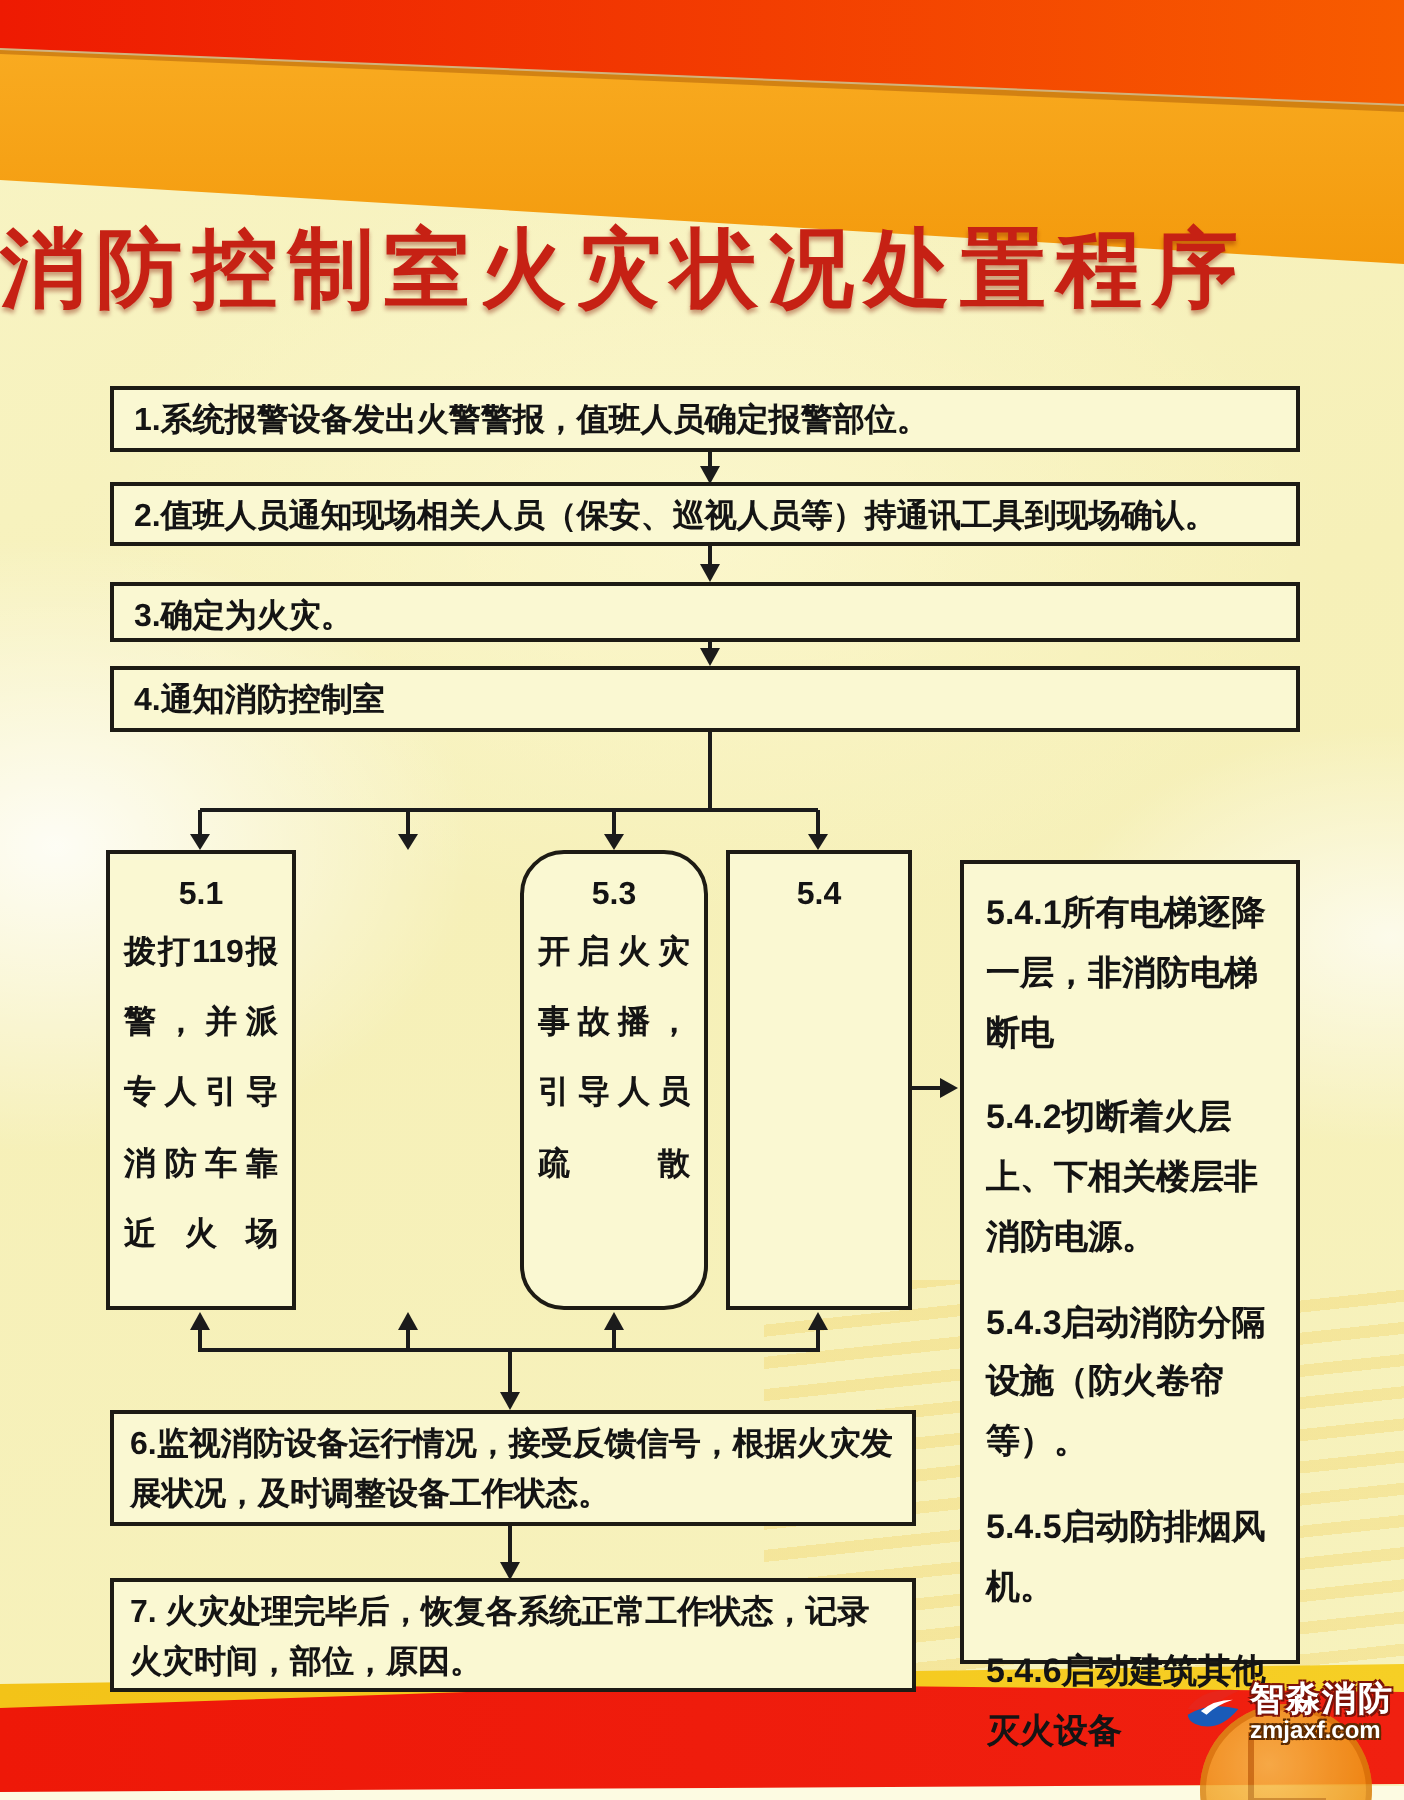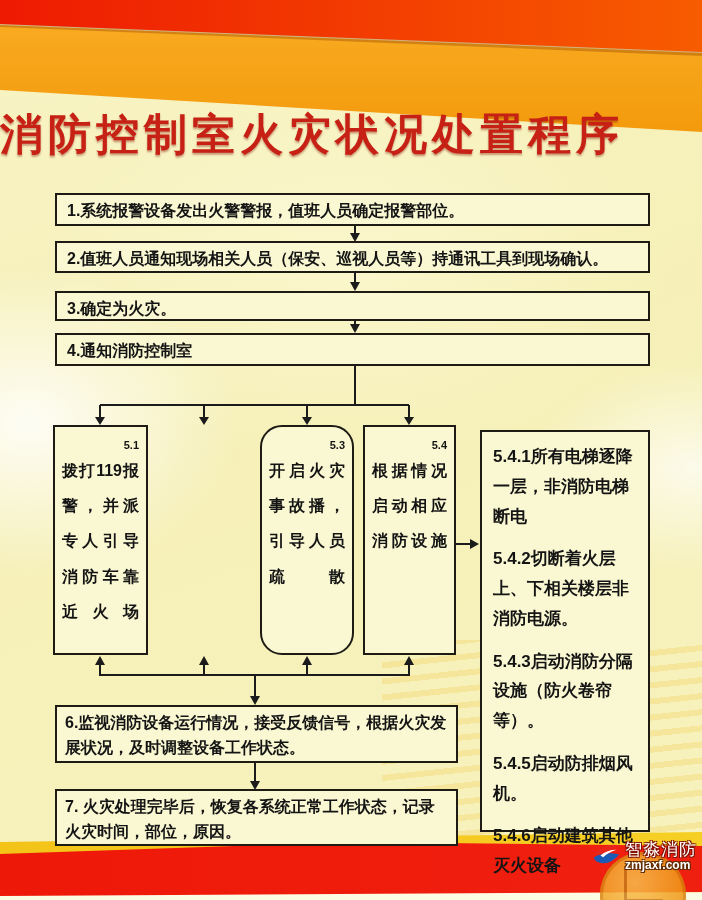--- a/index.html
+++ b/index.html
@@ -40,35 +40,35 @@
   .s1{top:193px;height:33px;}
   .s2{top:241px;height:32px;}
   .s3{top:291px;height:30px;}
   .s4{top:333px;height:33px;}
 
   .branch{top:425px;height:230px;padding:12px 7px 0 7px;}
   .b1{left:53px;width:95px;}
   .b2{left:157px;width:94px;}
   .b3{left:260px;width:94px;border-radius:22px;}
   .b4{left:363px;width:93px;}
-  .bnum{text-align:right;font-size:11px;margin-bottom:2px;}
+  .bnum{text-align:center;font-size:16px;margin-bottom:2px;}
   .btxt{font-size:16px;line-height:2.2;text-align:justify;text-align-last:justify;}
 
   .subbox{left:480px;top:430px;width:170px;height:402px;padding:10px 10px 0 11px;}
   .subbox p{margin:0 0 13px 0;font-size:17px;line-height:1.75;text-align:left;}
 
   .wide{left:55px;width:403px;padding:4px 8px;font-size:16px;line-height:1.55;}
   .s6{top:705px;height:58px;}
   .s7{top:789px;height:57px;}
 
   .connectors{position:absolute;left:0;top:0;z-index:3;pointer-events:none;}
 
   .wm{position:absolute;right:5px;top:841px;display:flex;align-items:flex-start;gap:3px;z-index:6;}
   .wm-text{display:flex;flex-direction:column;line-height:1;}
-  .wm-brand{font-size:17px;font-weight:400;color:#fff;letter-spacing:1px;
+  .wm-brand{font-size:17px;font-weight:700;color:#fff;letter-spacing:1px;
     text-shadow:1px 1px 0 #7c1208,-1px 1px 0 #7c1208,1px -1px 0 #7c1208,-1px -1px 0 #7c1208;}
   .wm-site{font-size:12px;font-weight:900;color:#fff;margin-top:1px;
     text-shadow:1px 1px 0 #5c2a00,-1px 1px 0 #5c2a00,1px -1px 0 #5c2a00,-1px -1px 0 #5c2a00;}
   .seal{position:absolute;right:16px;top:852px;width:86px;height:86px;border-radius:50%;z-index:5;opacity:.85;
     background:radial-gradient(circle at 40% 35%, #f8c050, #ef9512 70%, #e27d05);
     box-shadow:inset 0 0 0 3px rgba(198,110,0,.55);}
   .seal::after{content:"";position:absolute;left:24px;top:14px;width:36px;height:30px;
     border-left:3px solid rgba(170,85,0,.6);border-bottom:3px solid rgba(170,85,0,.6);
     border-top:3px solid rgba(170,85,0,.6);}
 </style>
@@ -153,21 +153,20 @@
   <div class="fbox branch b1">
     <div class="bnum">5.1</div>
     <div class="btxt">拨打119报警，并派专人引导消防车靠近火场</div>
   </div>
   <div class="fbox branch b3">
     <div class="bnum">5.3</div>
     <div class="btxt">开启火灾事故播，引导人员疏散</div>
   </div>
   <div class="fbox branch b4">
     <div class="bnum">5.4</div>
-    <div class="btxt">根据情况启动相应消防设施</div>
   </div>
 
   <div class="fbox subbox">
     <p>5.4.1所有电梯逐降一层，非消防电梯断电</p>
     <p>5.4.2切断着火层上、下相关楼层非消防电源。</p>
     <p>5.4.3启动消防分隔设施（防火卷帘等）。</p>
     <p>5.4.5启动防排烟风机。</p>
     <p>5.4.6启动建筑其他灭火设备</p>
   </div>
 

